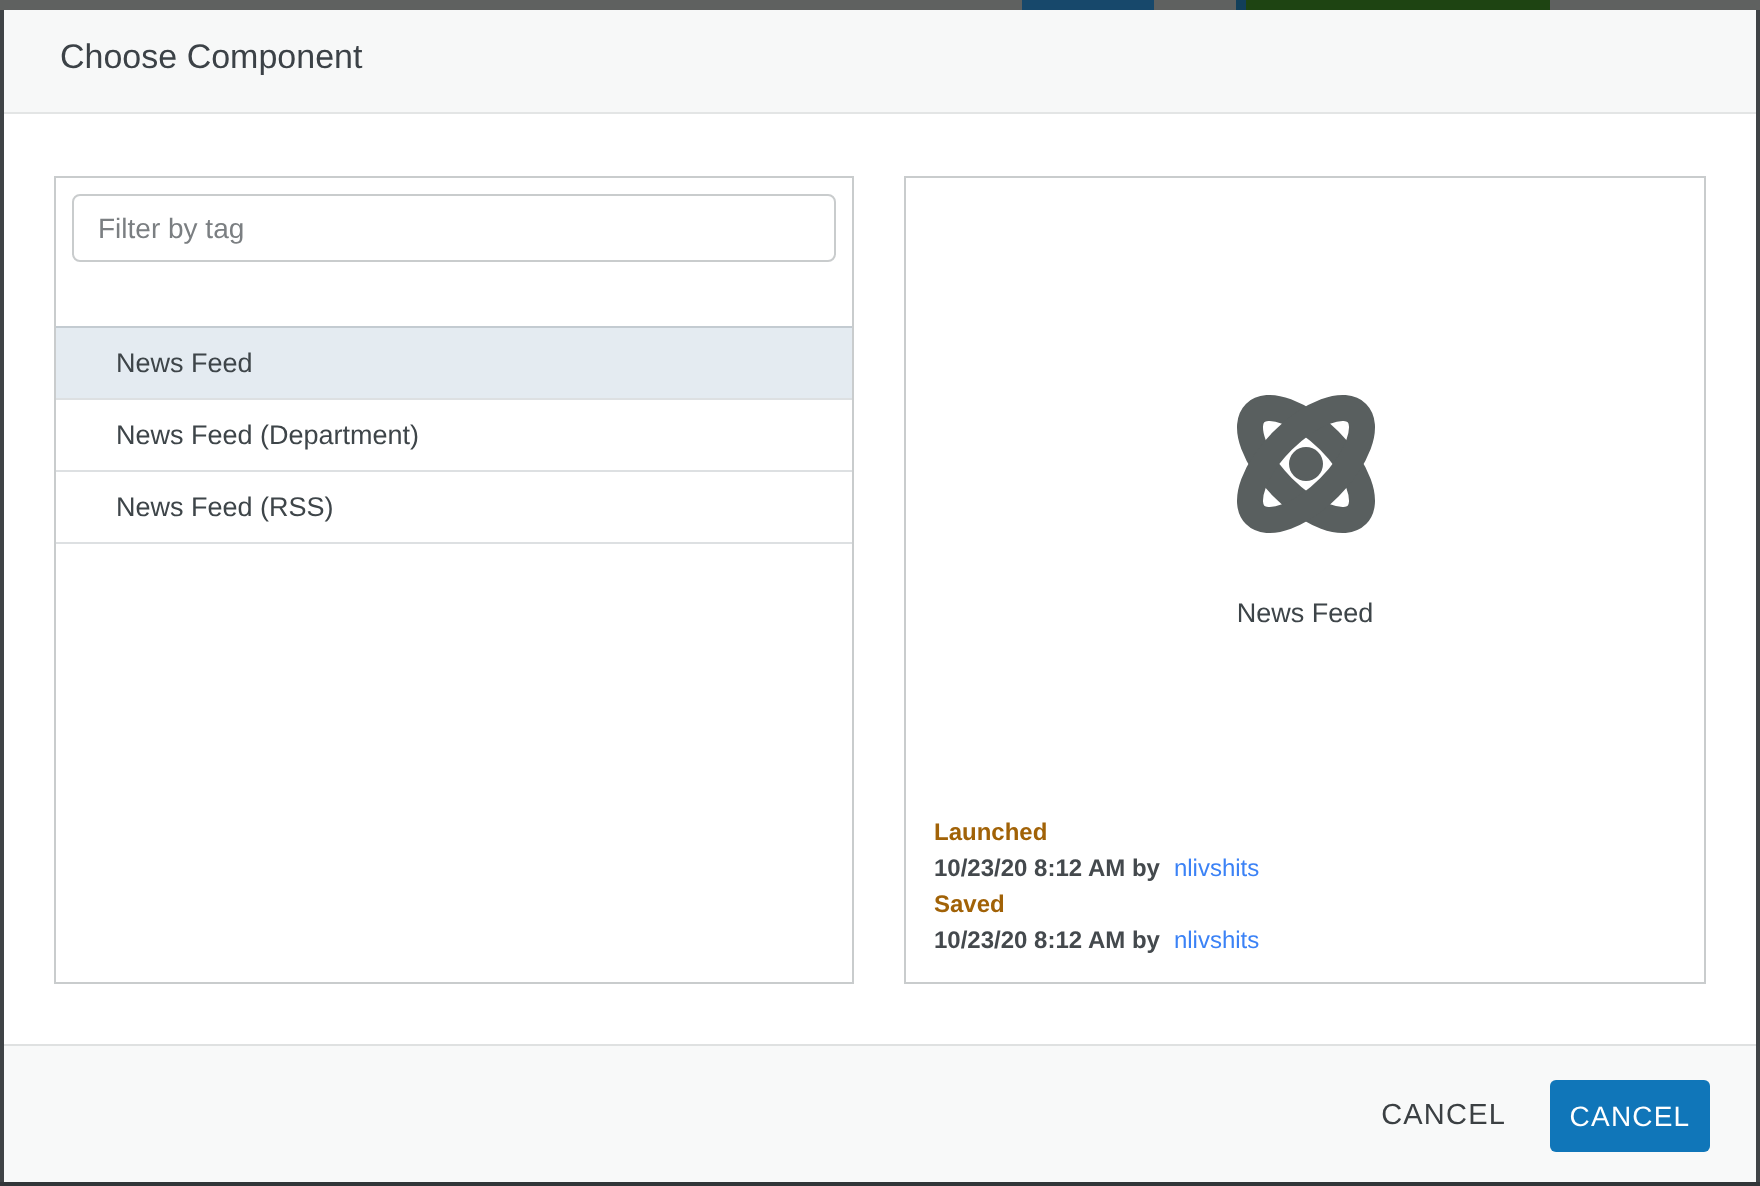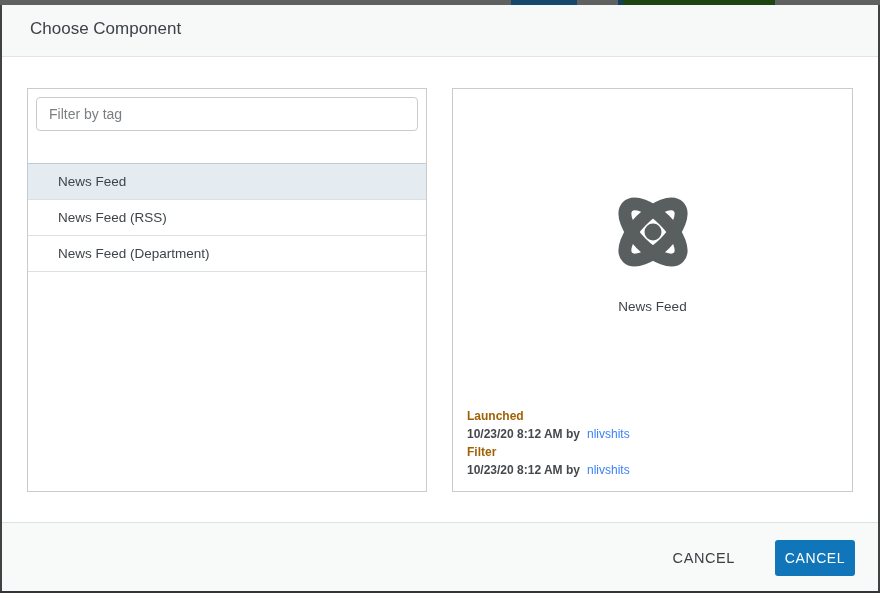--- a/index.html
+++ b/index.html
@@ -70,21 +70,21 @@
   .meta-label { font-weight:bold; color:#a16207; }
   .meta-line  { font-weight:bold; color:#44494d; }
   .meta-user  { font-weight:normal; color:#3b82f6; margin-left:7px; }
 
   
   .dlg-footer {
     position:absolute; left:2px; top:522px; width:876px; height:69px;
     background:#f8f9f9; border-top:1px solid #dfe1e1;
   }
   .footer-actions {
-    position:absolute; right:23px; top:17px; display:flex; align-items:center; gap:36px;
+    position:absolute; right:23px; top:17px; display:flex; align-items:center; gap:18px;
   }
   .cancel-btn {
     background:none; border:none; font-size:14.5px; letter-spacing:0.6px;
     color:#3b4043; cursor:pointer; padding:8px 4px;
     font-family:"Liberation Sans","DejaVu Sans",sans-serif;
   }
   .insert-btn {
     width:80px; height:36px; background:#1076b9; color:#ffffff;
     border:none; border-radius:3px; font-size:14px; letter-spacing:0.6px;
     cursor:pointer; font-family:"Liberation Sans","DejaVu Sans",sans-serif;
@@ -108,24 +108,24 @@
 
 <div class="left-panel">
   <div class="inputs">
     <input class="text-input tag-input" type="text" placeholder="Filter by tag" style="">
   </div>
   <div class="result-list">
     <div class="result-row selected">
       <span>News Feed</span>
     </div>
     <div class="result-row">
-      <span>News Feed (RSS)</span>
+      <span>News Feed (Department)</span>
     </div>
     <div class="result-row">
-      <span>News Feed (Department)</span>
+      <span>News Feed (RSS)</span>
     </div>
   </div>
 </div>
 
 <div class="right-panel">
   <div class="preview-icon-wrap">
     <svg width="90" height="90" viewBox="0 0 90 90" aria-hidden="true">
       <g fill="none" stroke="#595f5f" stroke-width="13">
         <ellipse cx="45" cy="45" rx="36" ry="16.5" transform="rotate(45 45 45)"></ellipse>
         <ellipse cx="45" cy="45" rx="36" ry="16.5" transform="rotate(-45 45 45)"></ellipse>
@@ -133,21 +133,21 @@
       <circle cx="45" cy="45" r="8.5" fill="#595f5f"></circle>
     </svg>
   </div>
   <div class="preview-name">News Feed</div>
 
   <div class="meta-block">
     <div class="meta-label">Launched</div>
     <div class="meta-line">
       <span>10/23/20 8:12 AM by</span><span class="meta-user">nlivshits</span>
     </div>
-    <div class="meta-label">Filter</div>
+    <div class="meta-label">Saved</div>
     <div class="meta-line">
       <span>10/23/20 8:12 AM by</span><span class="meta-user">nlivshits</span>
     </div>
   </div>
 </div>
 
 <div class="dlg-footer">
   <div class="footer-actions">
     <button class="cancel-btn">CANCEL</button>
     <button class="insert-btn">CANCEL</button>

